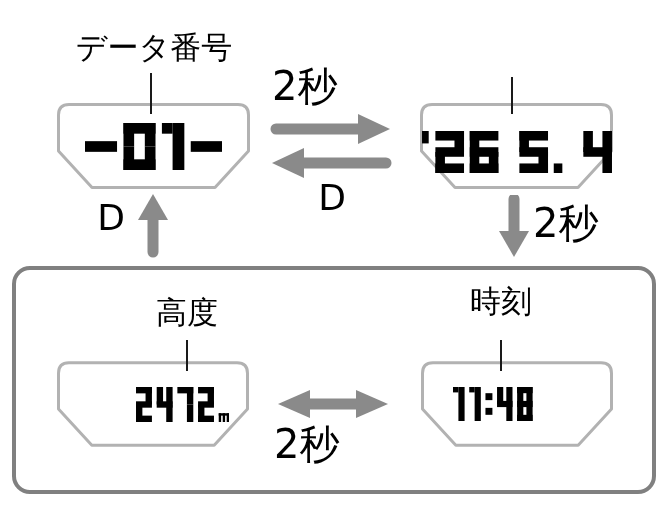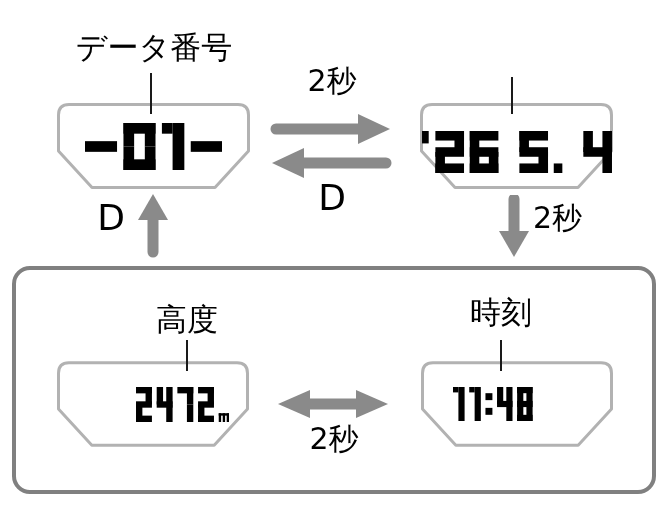--- a/index.html
+++ b/index.html
@@ -1,21 +1,21 @@
 <!DOCTYPE html>
 <html style="--arrow: #8a8a8a; --frame: #808080; --display-outline: #b2b2b2; --text: #000000;"><head>
 <meta charset="utf-8">
 <style>
   html,body{margin:0;padding:0;background:#fff;}
   #stage{
     position:relative;width:667px;height:529px;background:#fff;overflow:hidden;
     font-family:"DejaVu Sans","Liberation Sans",sans-serif;color:var(--text,#000);
   }
   .jp-label{position:absolute;font-size:31px;line-height:1.1;text-align:center;white-space:nowrap;color:var(--text,#000);}
-  .small-label{position:absolute;font-size:30px;line-height:1.1;text-align:center;white-space:nowrap;color:var(--text,#000);}
+  .small-label{position:absolute;font-size:40px;line-height:1.1;text-align:left;white-space:nowrap;color:var(--text,#000);}
   .d-label{position:absolute;font-size:36px;line-height:1;text-align:center;color:var(--text,#000);}
   .leader{position:absolute;width:2px;background:#1a1a1a;z-index:5;}
   .display{position:absolute;z-index:2;}
   .display > svg.outline{position:absolute;left:0;top:0;}
   .display .lcd{position:absolute;inset:0;display:flex;align-items:center;}
   .lcd.center{justify-content:center;}
   .lcd.right{justify-content:flex-end;padding-right:20px;}
   .lcd.left{justify-content:flex-start;padding-left:32px;}
   .lcd svg rect{fill:#000;}
   .lcd-low svg{margin-top:12px;}
@@ -29,22 +29,22 @@
   .outline path{fill:#fff;stroke:var(--display-outline,#b2b2b2);stroke-width:3;stroke-linejoin:round;}
 </style>
 </head>
 <body>
 
 <div id="stage">
 
   <div id="frame"></div>
 
   <div class="jp-label" style="left:34px;top:30px;width:240px;">データ番号</div>
-  <div class="jp-label" style="left:67px;top:302px;width:240px;">高度</div>
-  <div class="jp-label" style="left:381px;top:295px;width:240px;">時刻</div>
+  <div class="jp-label" style="left:67px;top:295px;width:240px;">高度</div>
+  <div class="jp-label" style="left:381px;top:284px;width:240px;">時刻</div>
 
   <div class="leader" style="left:150px;top:73px;height:41px;"></div>
   <div class="leader" style="left:511px;top:77px;height:37px;"></div>
   <div class="leader" style="left:186px;top:340px;height:31px;"></div>
   <div class="leader" style="left:500px;top:340px;height:31px;"></div>
 
   <div class="display" style="left:57px;top:103px;width:193px;height:86px;">
     <svg class="outline" width="193" height="86" viewBox="0 0 193 86">
       <path d="M12,1.5 H181 Q191.5,1.5 191.5,12 V48 L158,84.5 H35 L1.5,48 V12 Q1.5,1.5 12,1.5 Z"></path>
     </svg>

